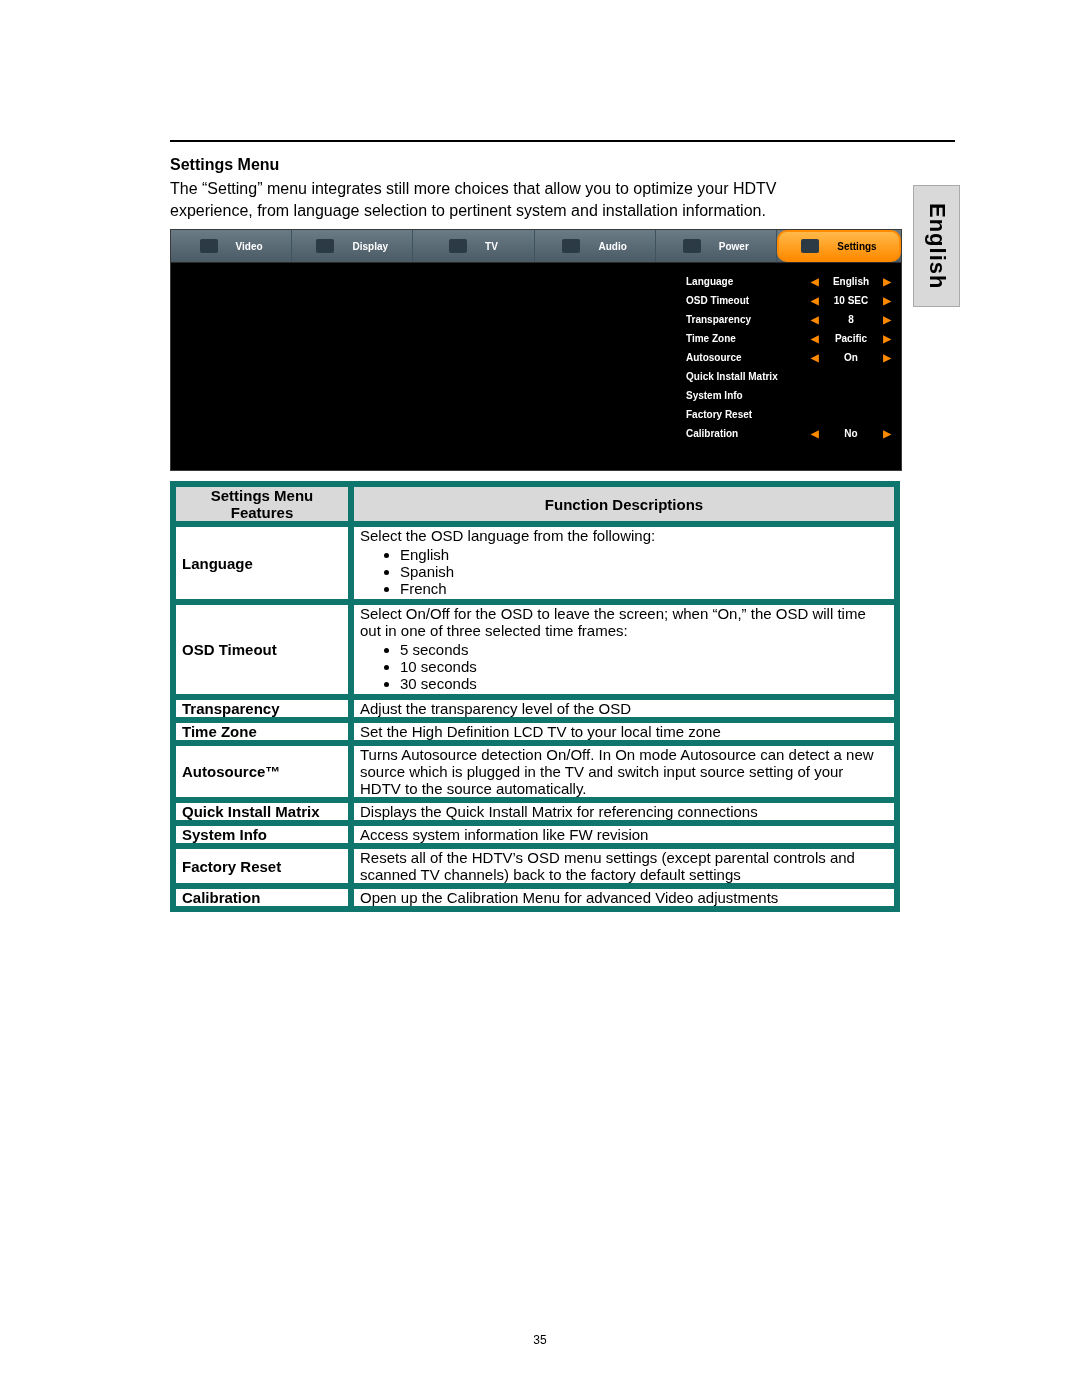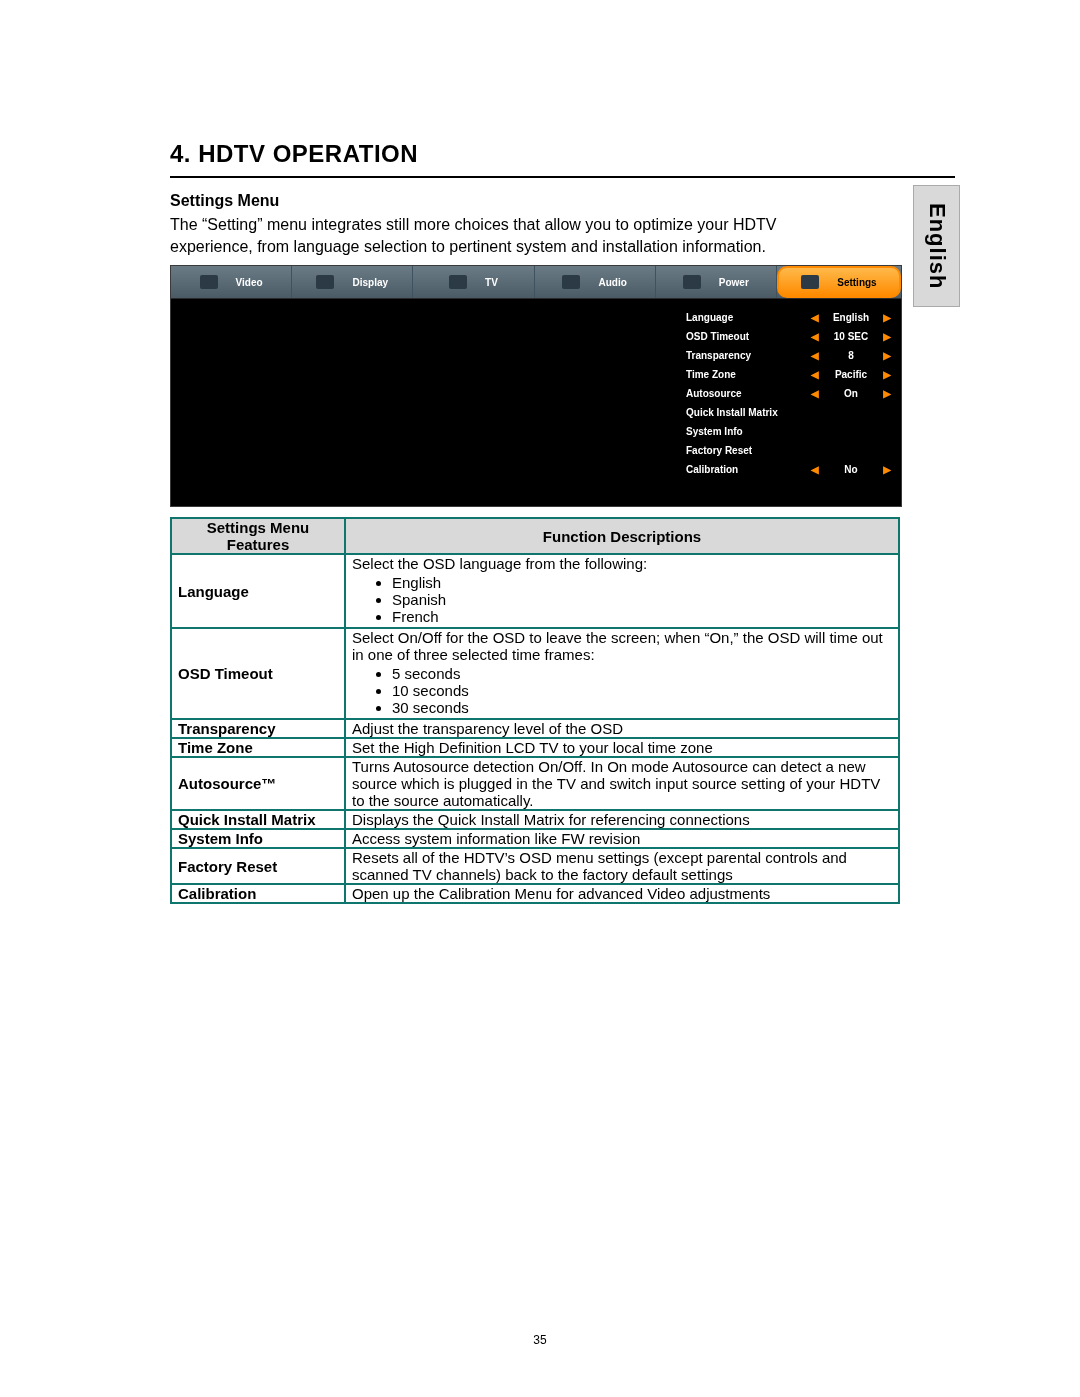--- a/index.html
+++ b/index.html
@@ -122,21 +122,21 @@
   .osd-row .arrow { color: #ff8a00; font-size: 10px; }
   .osd-row .val { color: #fff; font-size: 10px; min-width: 40px; text-align: center; }
 
   
   table.features {
     border-collapse: collapse;
     width: 730px;
     font-size: 15px;
   }
   table.features th, table.features td {
-    border: 2px solid #0f766e;
+    border: 6px solid #0f766e;
     padding: 0 6px;
     vertical-align: middle;
     text-align: left;
   }
   table.features th {
     background: #d9d9d9;
     font-weight: bold;
     text-align: center;
   }
   table.features td.feat {
@@ -160,21 +160,20 @@
 </style>
 </head>
 <body>
 
 <div class="page">
 
   <div class="lang-tab">
     <span>English</span>
   </div>
 
-  <h1 class="section-title">4.    HDTV OPERATION</h1>
   <div class="title-underline"></div>
 
   <h2 class="sub">Settings Menu</h2>
 
   <p class="intro">The “Setting” menu integrates still more choices that allow you to optimize your HDTV experience, from language selection to pertinent system and installation information.</p>
 
   <div class="osd">
     <div class="osd-tabs" id="osd-tabs">
         <div class="osd-tab">
           <span class="ico"></span>

